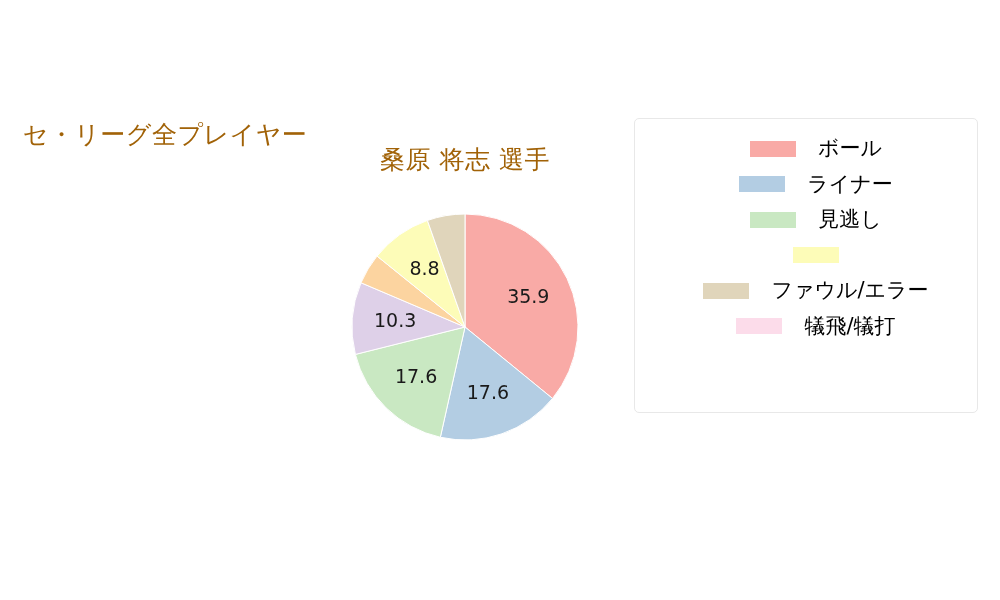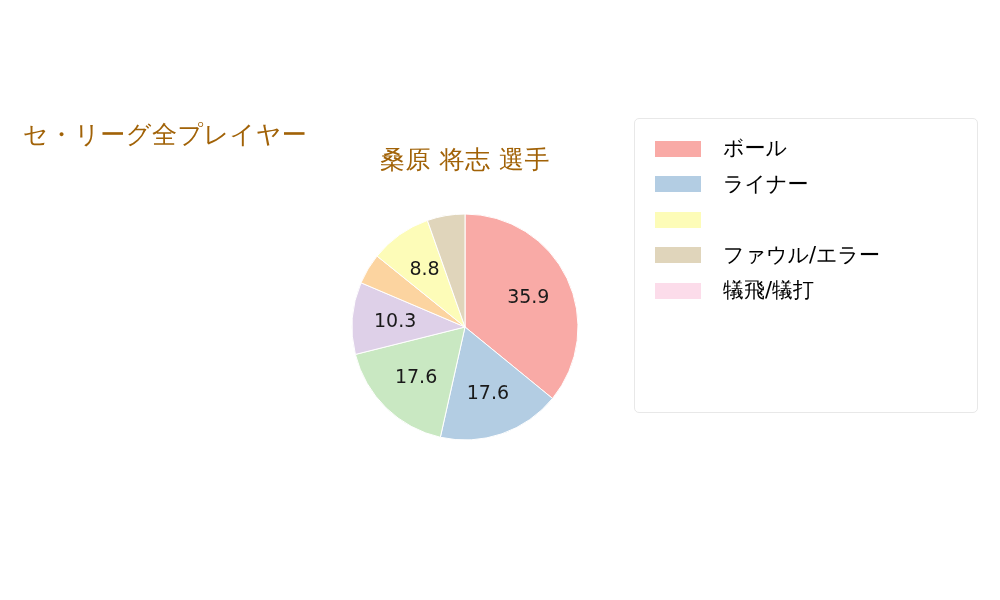--- a/index.html
+++ b/index.html
@@ -66,20 +66,21 @@
     border-radius: 5px;
     background: #ffffff;
     box-sizing: border-box;
     padding: 12px 0 0 0;
   }
   .legend-item {
     display: flex;
     align-items: center;
     height: 35.5px;
     padding-left: 20px;
+    justify-content: center;
   }
   .legend-swatch {
     width: 46px;
     height: 16px;
     flex: 0 0 auto;
     border: 0;
   }
   .legend-label {
     margin-left: 22px;
     font-size: 21px;
@@ -120,20 +121,24 @@
   <div id="legend-box">
       <div class="legend-item">
         <span class="legend-swatch" style="background: rgb(249, 170, 166);"></span>
         <span class="legend-label">ボール</span>
       </div>
       <div class="legend-item">
         <span class="legend-swatch" style="background: rgb(179, 205, 227);"></span>
         <span class="legend-label">ライナー</span>
       </div>
       <div class="legend-item">
+        <span class="legend-swatch" style="background: rgb(201, 232, 194);"></span>
+        <span class="legend-label">見逃し</span>
+      </div>
+      <div class="legend-item">
         <span class="legend-swatch" style="background: rgb(253, 252, 184);"></span>
       </div>
       <div class="legend-item">
         <span class="legend-swatch" style="background: rgb(224, 213, 187);"></span>
         <span class="legend-label">ファウル/エラー</span>
       </div>
       <div class="legend-item">
         <span class="legend-swatch" style="background: rgb(252, 220, 234);"></span>
         <span class="legend-label">犠飛/犠打</span>
       </div>

